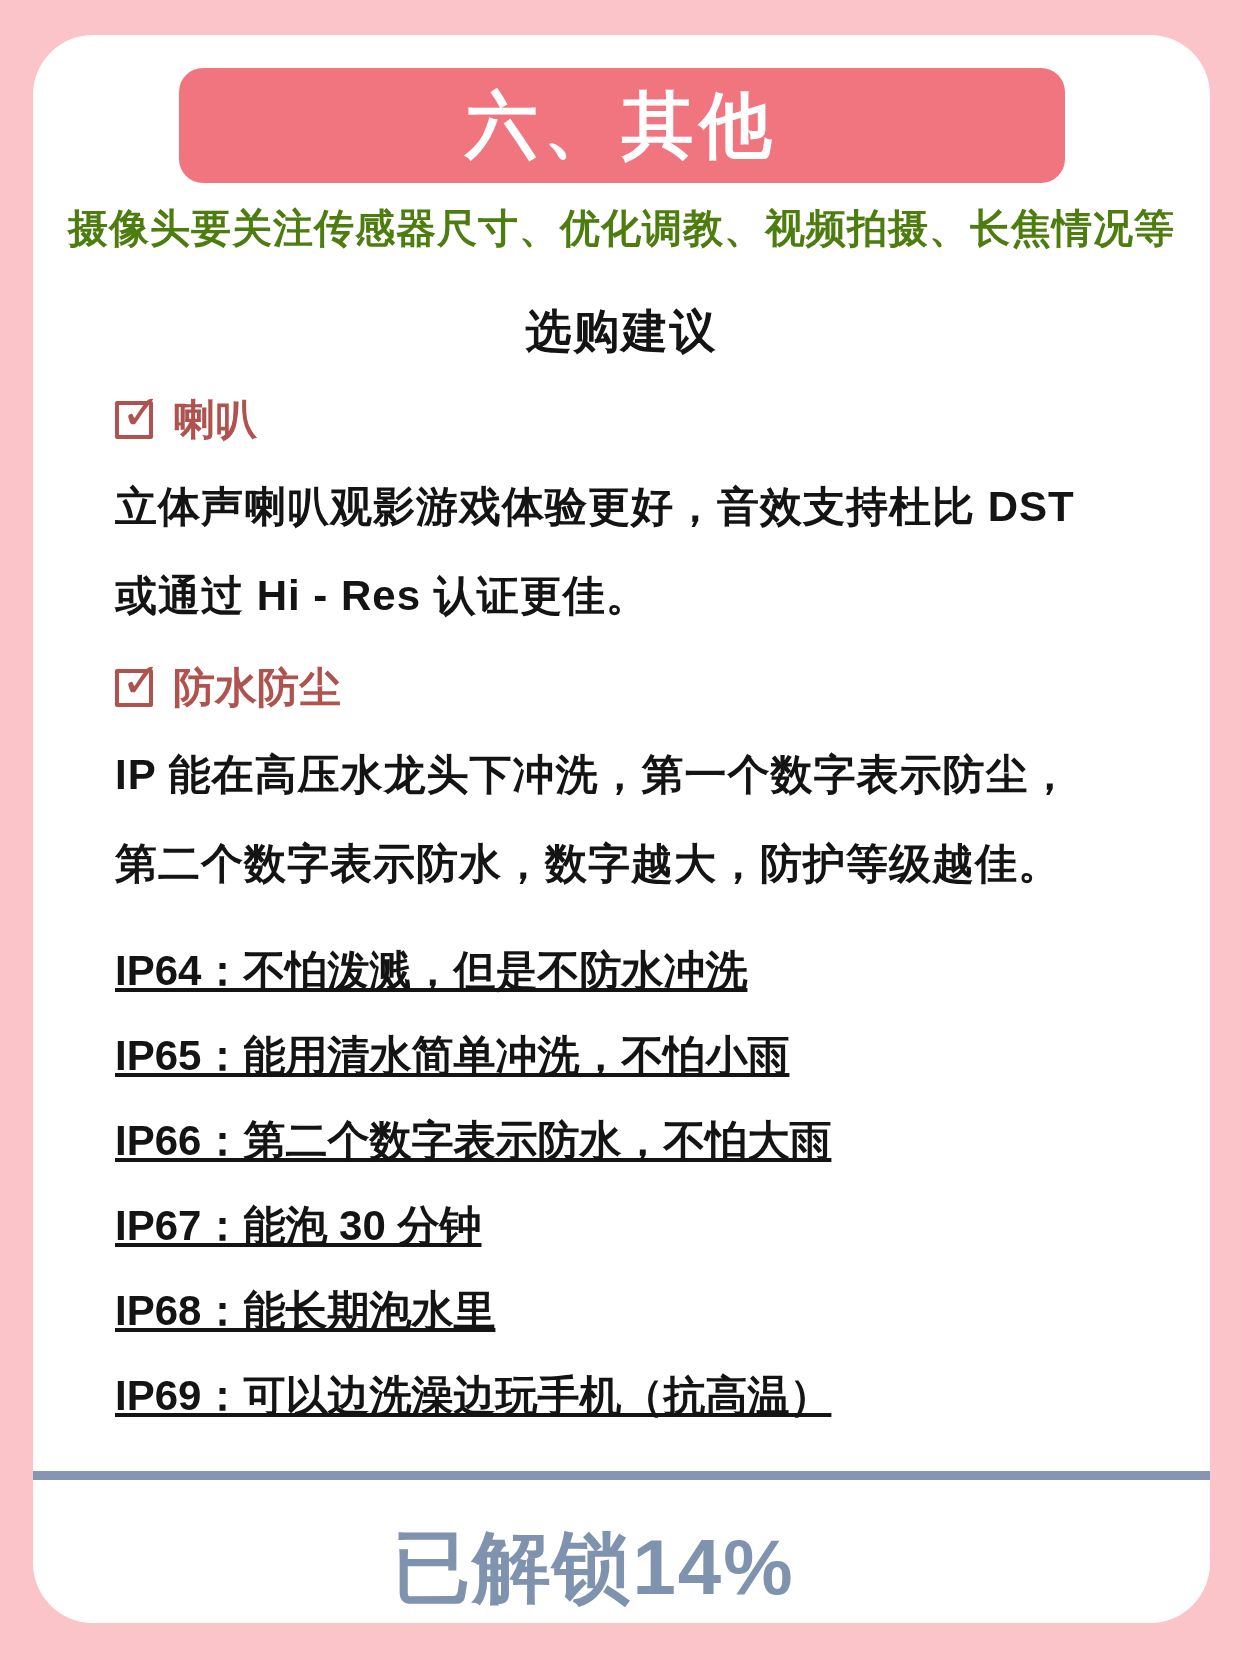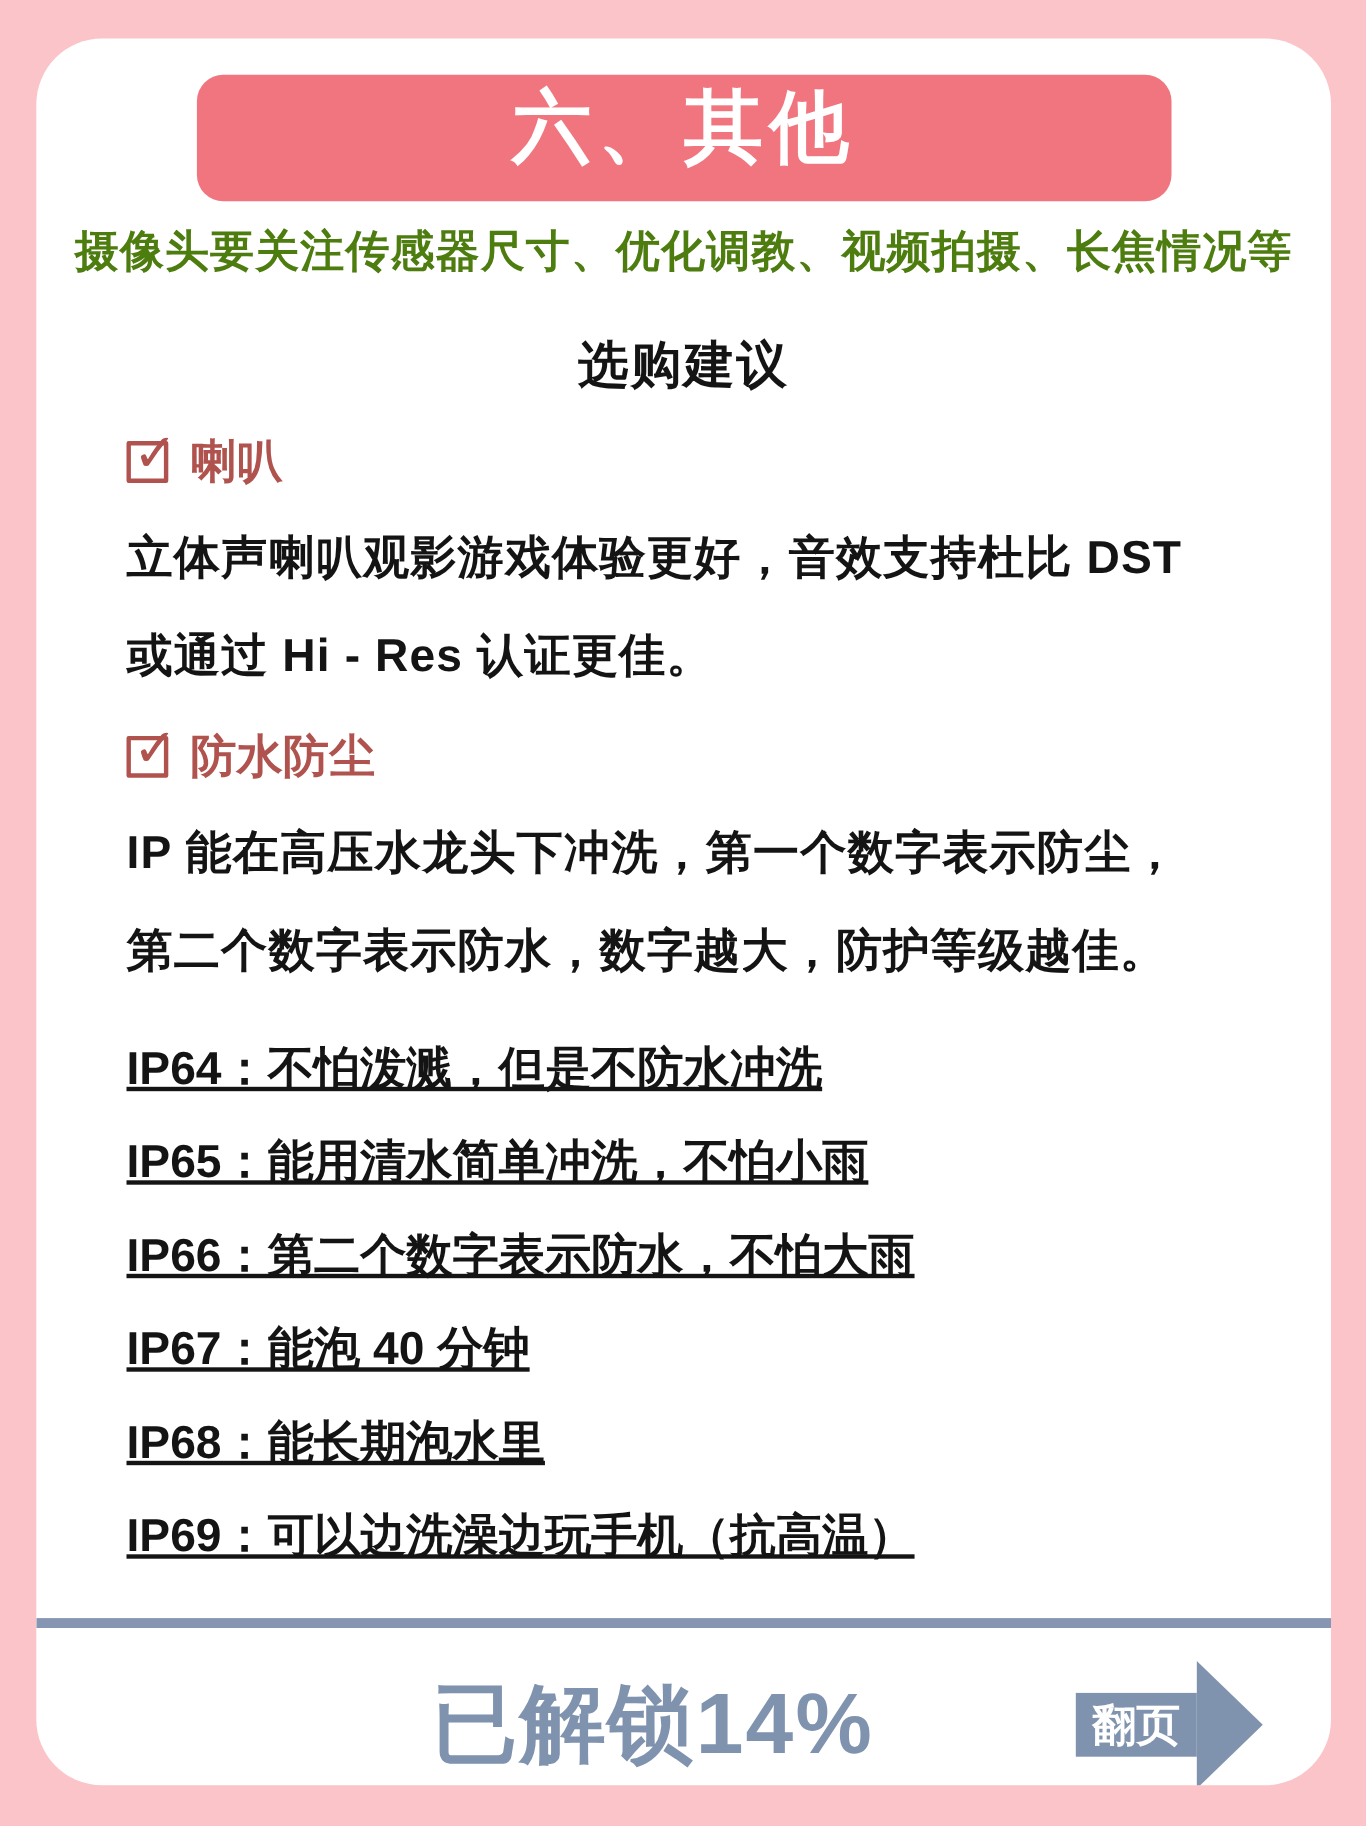--- a/index.html
+++ b/index.html
@@ -16,21 +16,21 @@
     width:1177px; height:1588px;
     background:#FFFFFF;
     border-radius:60px;
     overflow:hidden;
   }
   .banner {
     margin:33px auto 16px;
     width:886px; height:115px;
     background:#F1757F;
     border-radius:24px;
-    display:flex; align-items:flex-start; justify-content:center;
+    display:flex; align-items:center; justify-content:center;
     color:#FFFFFF;
     font-size:72px; font-weight:700;
     letter-spacing:6px;
   }
   .subtitle {
     margin-top:18px;
     text-align:center;
     color:#4d7c0f;
     font-size:40px; font-weight:700;
     letter-spacing:1px;
@@ -154,30 +154,26 @@
       </span>
       <span>防水防尘</span>
     </div>
     <div class="body-line">IP 能在高压水龙头下冲洗，第一个数字表示防尘，</div>
     <div class="body-line">第二个数字表示防水，数字越大，防护等级越佳。</div>
 
     <ul class="ip-list">
       <li>IP64：不怕泼溅，但是不防水冲洗</li>
       <li>IP65：能用清水简单冲洗，不怕小雨</li>
       <li>IP66：第二个数字表示防水，不怕大雨</li>
-      <li>IP67：能泡 40 分钟</li>
+      <li>IP67：能泡 30 分钟</li>
       <li>IP68：能长期泡水里</li>
       <li>IP69：可以边洗澡边玩手机（抗高温）</li>
     </ul>
 
   </div>
 
   <div class="divider"></div>
 
   <div class="footer">
     <div class="progress">已解锁14%</div>
-    <button class="page-turn">
-      <span class="body">翻页</span>
-      <span class="head"></span>
-    </button>
   </div>
 
 </div>
 
 </body></html>

